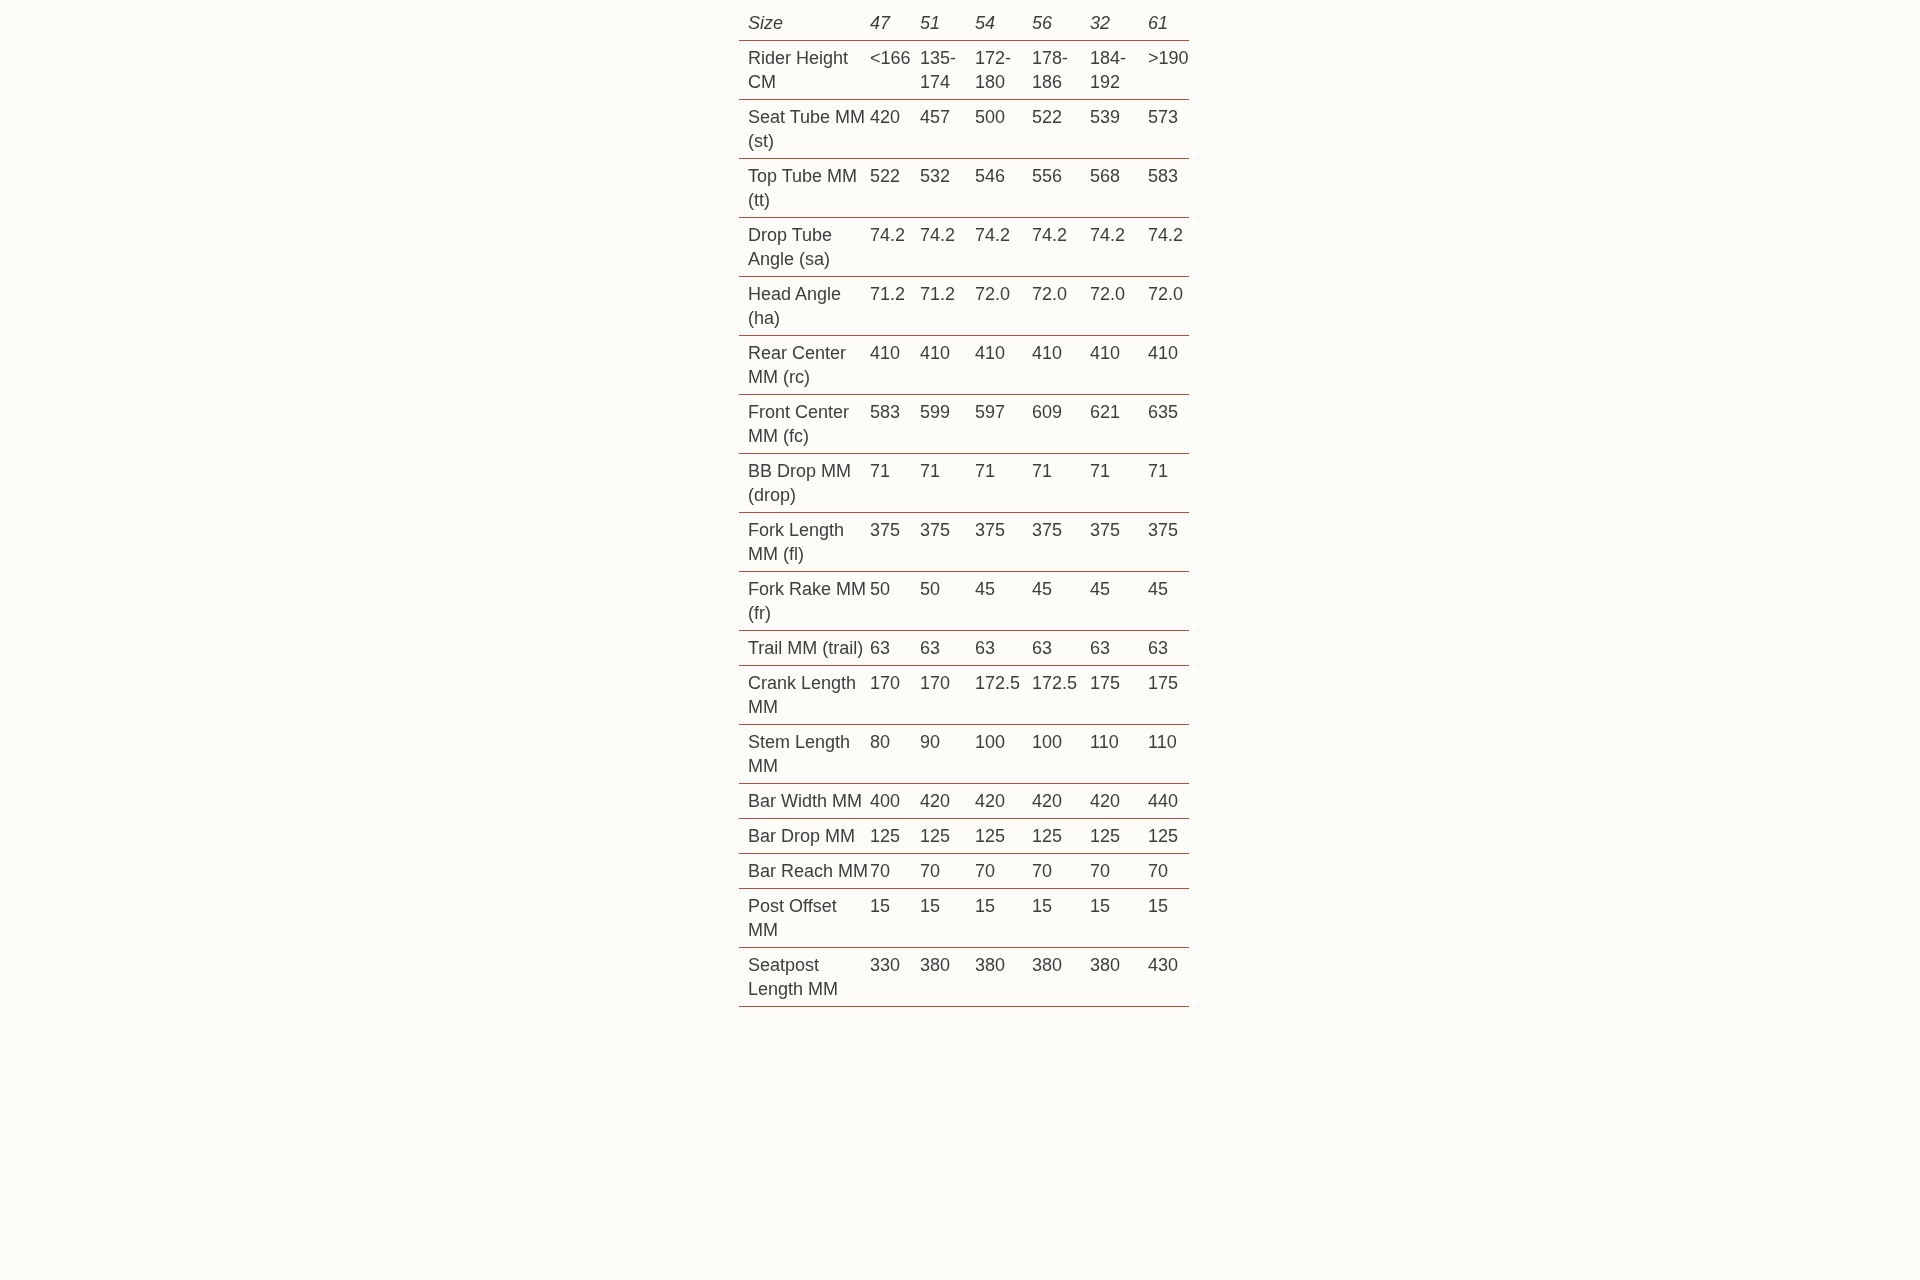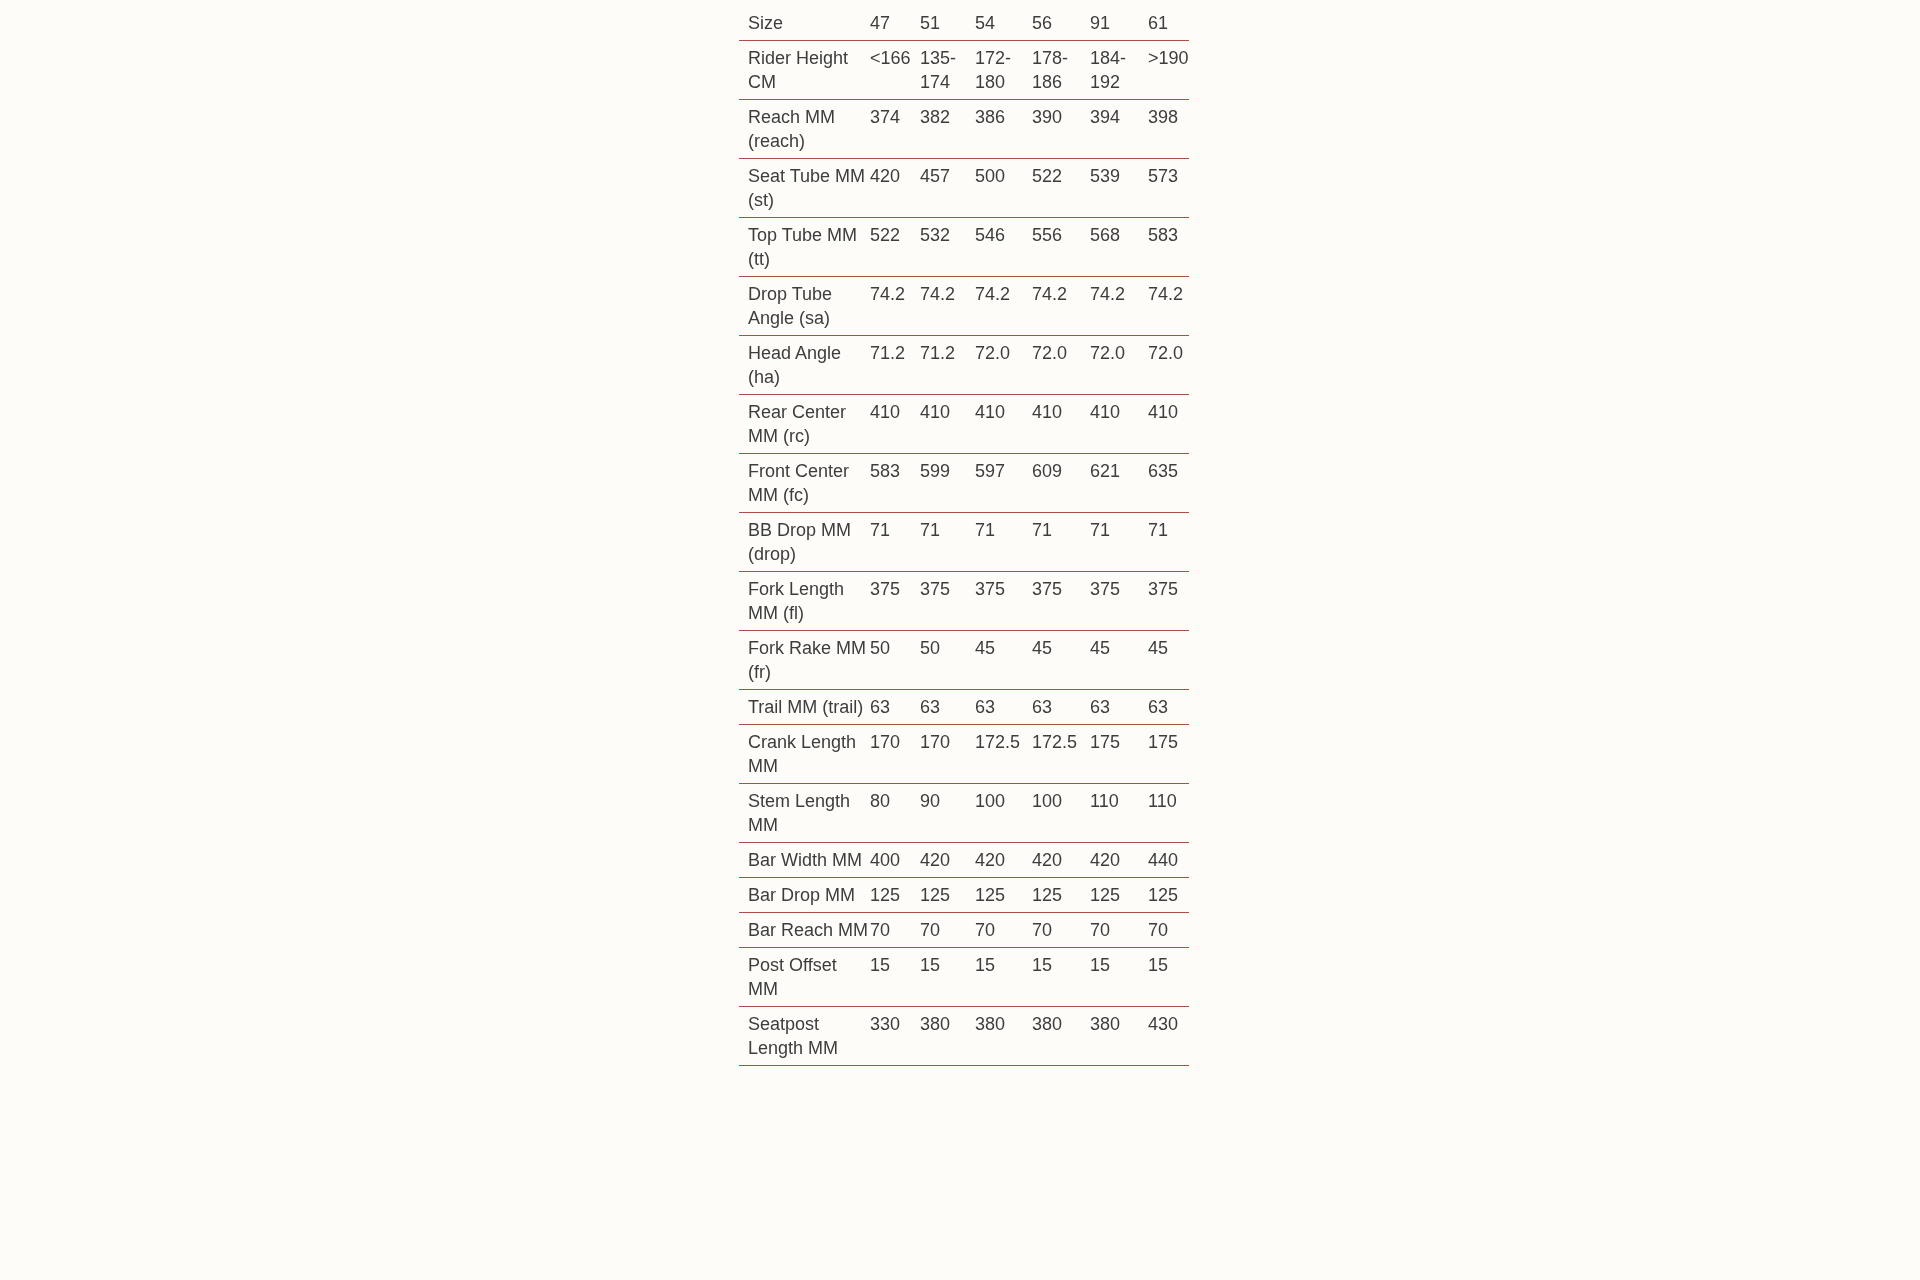--- a/index.html
+++ b/index.html
@@ -32,68 +32,59 @@
   .t-row {
     display: grid;
     grid-template-columns: 131px 50px 55px 57px 58px 58px 41px;
     border-bottom: 1px solid var(--divider);
     padding: 5px 0;
     align-items: start;
   }
   .t-header {
     padding-top: 4px;
     font-weight: 500;
+    font-style: italic;
   }
   .cell {
     white-space: pre;      
     line-height: 24px;
   }
   .cell.label {
     padding-left: 9px;
   }
 </style>
 </head>
 <body>
 
 <div class="geometry-table">
   <div class="t-row t-header">
     <div class="cell label">Size</div>
     <div class="cell value">47</div>
     <div class="cell value">51</div>
     <div class="cell value">54</div>
     <div class="cell value">56</div>
-    <div class="cell value">91</div>
+    <div class="cell value">32</div>
     <div class="cell value">61</div>
   </div>
   <div>
       <div class="t-row">
         <div class="cell label">Rider Height
 CM</div>
         <div class="cell value">&lt;166</div>
         <div class="cell value">135-
 174</div>
         <div class="cell value">172-
 180</div>
         <div class="cell value">178-
 186</div>
         <div class="cell value">184-
 192</div>
         <div class="cell value">&gt;190</div>
       </div>
       <div class="t-row">
-        <div class="cell label">Reach MM
-(reach)</div>
-        <div class="cell value">374</div>
-        <div class="cell value">382</div>
-        <div class="cell value">386</div>
-        <div class="cell value">390</div>
-        <div class="cell value">394</div>
-        <div class="cell value">398</div>
-      </div>
-      <div class="t-row">
         <div class="cell label">Seat Tube MM
 (st)</div>
         <div class="cell value">420</div>
         <div class="cell value">457</div>
         <div class="cell value">500</div>
         <div class="cell value">522</div>
         <div class="cell value">539</div>
         <div class="cell value">573</div>
       </div>
       <div class="t-row">

